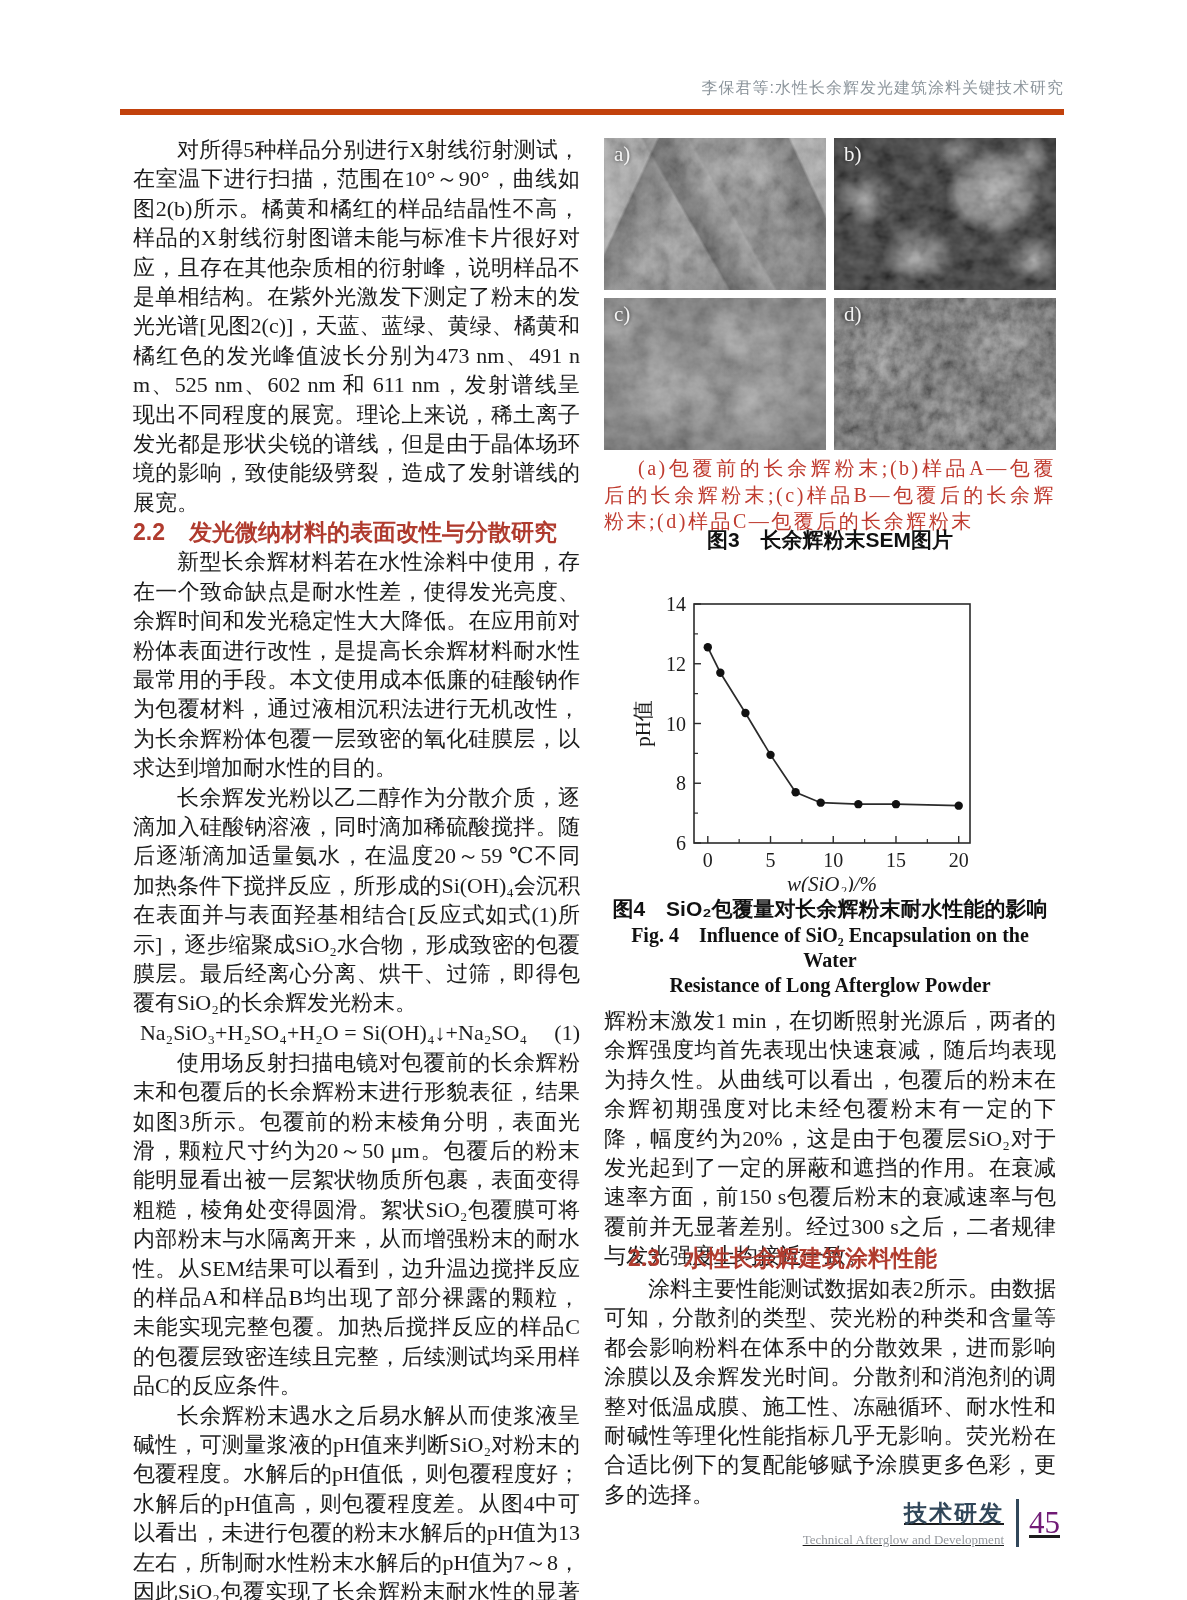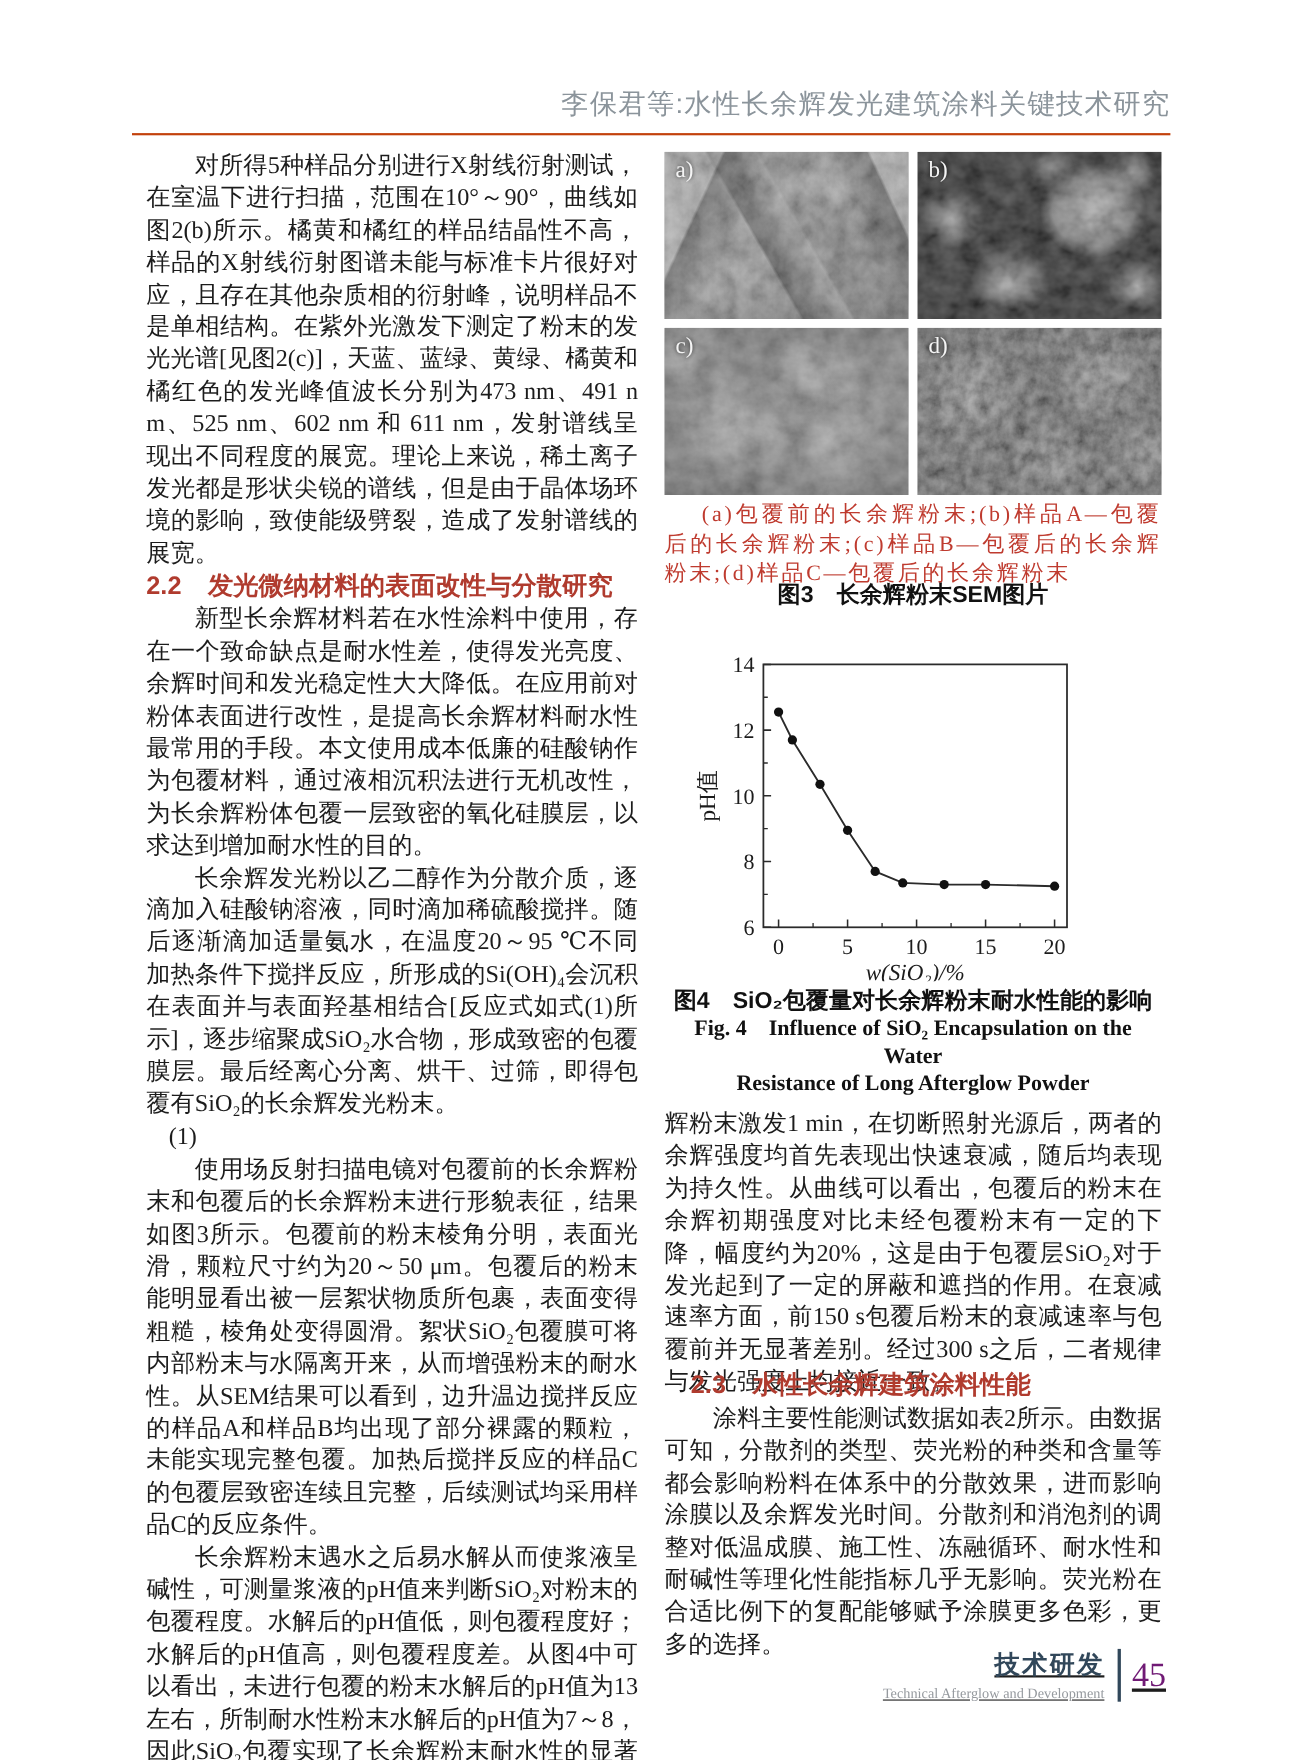--- a/index.html
+++ b/index.html
@@ -8,22 +8,22 @@
     position:relative;
     width:1187px; height:1600px;
     font-family:"Liberation Serif","DejaVu Serif",serif;
     color:#1c1c1c;
     overflow:hidden;
   }
   
   .running-head {
     position:absolute; left:120px; top:78px; width:944px;
     text-align:right; font-family:"Liberation Sans","DejaVu Sans",sans-serif;
-    font-size:25px; color:#8b949b; letter-spacing:1px;
-    padding-bottom:10px; border-bottom:2px solid #c2410c;
+    font-size:16px; color:#8b949b; letter-spacing:1px;
+    padding-bottom:10px; border-bottom:6px solid #c2410c;
   }
   
   .col-left  { position:absolute; left:133px; top:135px; width:447px; }
   .col-right { position:absolute; left:604px; top:0;    width:452px; height:1600px; }
   .para {
     font-size:22px; line-height:29.4px; text-align:justify;
     text-indent:2em; word-break:break-all;
   }
   .para.noindent { text-indent:0; }
   .sec-heading {
@@ -132,22 +132,23 @@
   <span>李保君等:水性长余辉发光建筑涂料关键技术研究</span>
 </div>
 
 <div class="col-left">
   <p class="para">对所得5种样品分别进行X射线衍射测试，在室温下进行扫描，范围在10°～90°，曲线如图2(b)所示。橘黄和橘红的样品结晶性不高，样品的X射线衍射图谱未能与标准卡片很好对应，且存在其他杂质相的衍射峰，说明样品不是单相结构。在紫外光激发下测定了粉末的发光光谱[见图2(c)]，天蓝、蓝绿、黄绿、橘黄和橘红色的发光峰值波长分别为473 nm、491 nm、525 nm、602 nm 和 611 nm，发射谱线呈现出不同程度的展宽。理论上来说，稀土离子发光都是形状尖锐的谱线，但是由于晶体场环境的影响，致使能级劈裂，造成了发射谱线的展宽。</p>
   <div class="sec-heading">
     <span>2.2</span>
     <span>发光微纳材料的表面改性与分散研究</span>
   </div>
   <p class="para">新型长余辉材料若在水性涂料中使用，存在一个致命缺点是耐水性差，使得发光亮度、余辉时间和发光稳定性大大降低。在应用前对粉体表面进行改性，是提高长余辉材料耐水性最常用的手段。本文使用成本低廉的硅酸钠作为包覆材料，通过液相沉积法进行无机改性，为长余辉粉体包覆一层致密的氧化硅膜层，以求达到增加耐水性的目的。</p>
-  <p class="para">长余辉发光粉以乙二醇作为分散介质，逐滴加入硅酸钠溶液，同时滴加稀硫酸搅拌。随后逐渐滴加适量氨水，在温度20～95 ℃不同加热条件下搅拌反应，所形成的Si(OH)₄会沉积在表面并与表面羟基相结合[反应式如式(1)所示]，逐步缩聚成SiO₂水合物，形成致密的包覆膜层。最后经离心分离、烘干、过筛，即得包覆有SiO₂的长余辉发光粉末。</p>
+  <p class="para">长余辉发光粉以乙二醇作为分散介质，逐滴加入硅酸钠溶液，同时滴加稀硫酸搅拌。随后逐渐滴加适量氨水，在温度20～59 ℃不同加热条件下搅拌反应，所形成的Si(OH)₄会沉积在表面并与表面羟基相结合[反应式如式(1)所示]，逐步缩聚成SiO₂水合物，形成致密的包覆膜层。最后经离心分离、烘干、过筛，即得包覆有SiO₂的长余辉发光粉末。</p>
   <div class="equation">
+    <span class="eq-body">Na₂SiO₃+H₂SO₄+H₂O = Si(OH)₄↓+Na₂SO₄</span>
     <span class="eq-num">(1)</span>
   </div>
   <p class="para">使用场反射扫描电镜对包覆前的长余辉粉末和包覆后的长余辉粉末进行形貌表征，结果如图3所示。包覆前的粉末棱角分明，表面光滑，颗粒尺寸约为20～50 μm。包覆后的粉末能明显看出被一层絮状物质所包裹，表面变得粗糙，棱角处变得圆滑。絮状SiO₂包覆膜可将内部粉末与水隔离开来，从而增强粉末的耐水性。从SEM结果可以看到，边升温边搅拌反应的样品A和样品B均出现了部分裸露的颗粒，未能实现完整包覆。加热后搅拌反应的样品C的包覆层致密连续且完整，后续测试均采用样品C的反应条件。</p>
   <p class="para">长余辉粉末遇水之后易水解从而使浆液呈碱性，可测量浆液的pH值来判断SiO₂对粉末的包覆程度。水解后的pH值低，则包覆程度好；水解后的pH值高，则包覆程度差。从图4中可以看出，未进行包覆的粉末水解后的pH值为13左右，所制耐水性粉末水解后的pH值为7～8，因此SiO₂包覆实现了长余辉粉末耐水性的显著提升。</p>
 
 </div>
 
 <div class="col-right">
 
   <div class="sem-grid">

